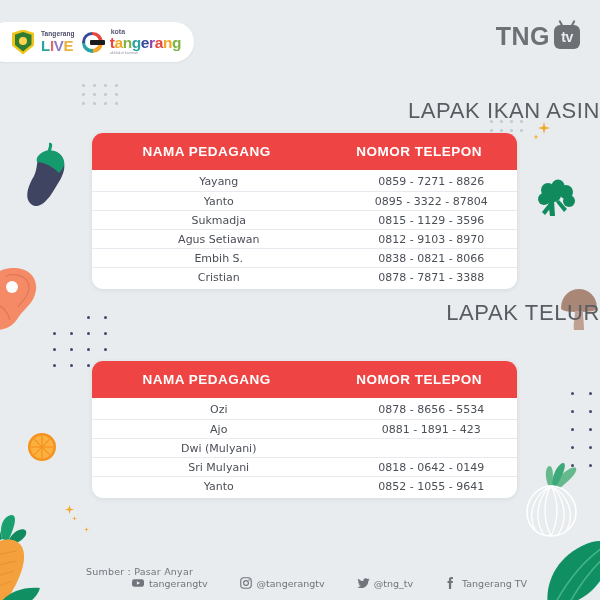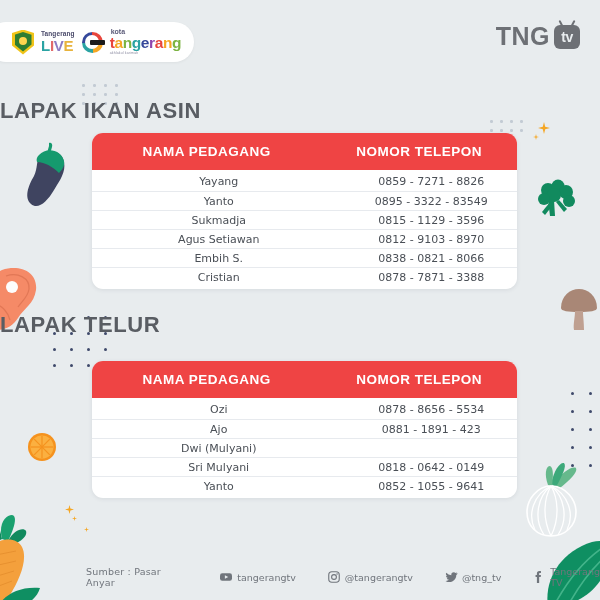--- a/index.html
+++ b/index.html
@@ -143,28 +143,28 @@
     content:""; position:absolute; top:-5px; width:2px; height:7px; background:#6d7075;
     border-radius:1px;
   }
   #tngtv .badge::before { left: 6px; transform: rotate(-28deg); }
   #tngtv .badge::after  { right: 6px; transform: rotate(28deg); }
 
   
   .section-title {
     position: absolute;
     width: 100%;
-    text-align: left;
+    text-align: right;
     font-size: 22px;
-    font-weight: 700;
+    font-weight: 400;
     color: #595d63;
     letter-spacing: .6px;
   }
   #title1 { top: 98px; }
-  #title2 { top: 312px; }
+  #title2 { top: 300px; }
 
   
   .tbl {
     position: absolute;
     left: 92px;
     width: 425px;
     background: #ffffff;
     border-radius: 11px;
     overflow: hidden;
     box-shadow: 0 1px 4px rgba(60,70,90,0.10);
@@ -208,20 +208,21 @@
 
   
   #footer {
     position: absolute;
     left: 0; right: 0;
     top: 566px;
     display: flex;
     align-items: flex-start;
     padding-left: 86px;
     gap: 0;
+    flex-direction: column;
   }
   #source {
     font-size: 9.5px;
     color: #70757c;
     letter-spacing: .2px;
     font-family: "DejaVu Sans", sans-serif;
   }
   .social {
     display: flex; align-items: center; gap: 5px;
     font-size: 9.5px; color:#70757c;
@@ -428,21 +429,21 @@
       <div class="c1">NAMA PEDAGANG</div>
       <div class="c2">NOMOR TELEPON</div>
     </div>
     <div class="tbody">
       <div class="trow">
         <div class="c1">Yayang</div>
         <div class="c2">0859 - 7271 - 8826</div>
       </div>
       <div class="trow">
         <div class="c1">Yanto</div>
-        <div class="c2">0895 - 3322 - 83549</div>
+        <div class="c2">0895 - 3322 - 87804</div>
       </div>
       <div class="trow">
         <div class="c1">Sukmadja</div>
         <div class="c2">0815 - 1129 - 3596</div>
       </div>
       <div class="trow">
         <div class="c1">Agus Setiawan</div>
         <div class="c2">0812 - 9103 - 8970</div>
       </div>
       <div class="trow">

